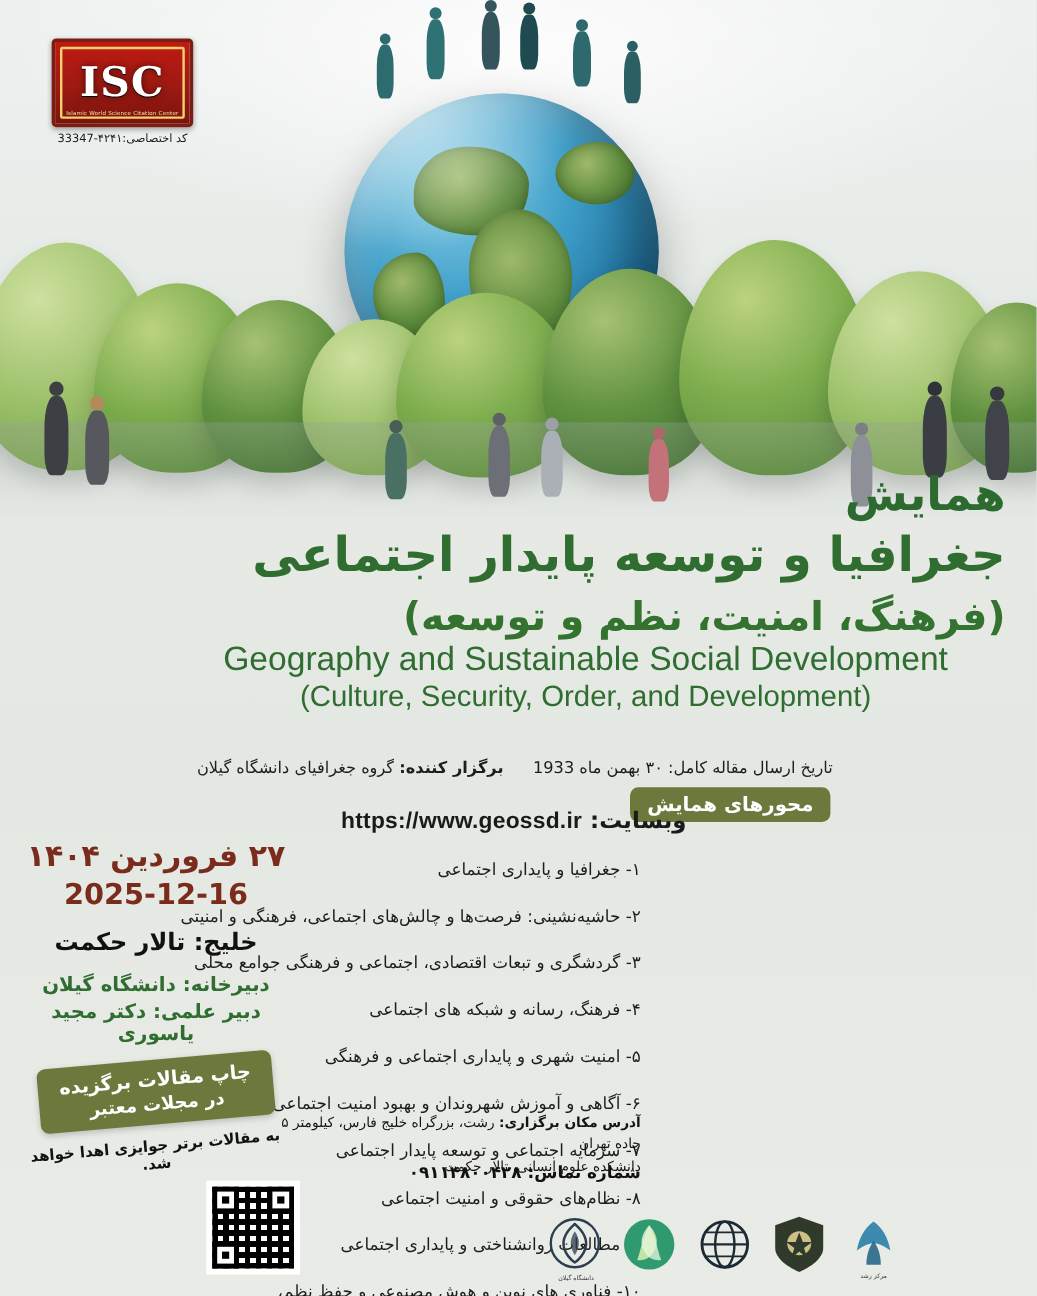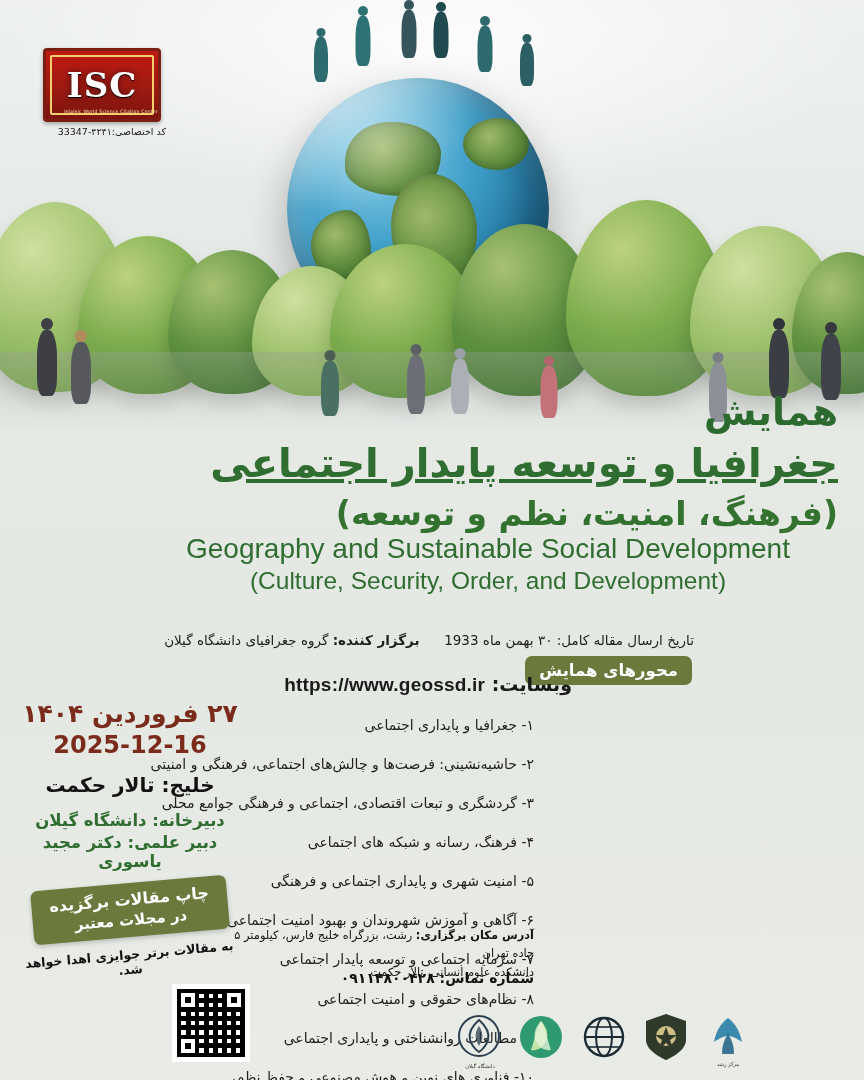--- a/index.html
+++ b/index.html
@@ -72,21 +72,22 @@
     position:absolute; left:0; top:352px; width:864px; height:90px;
     background: linear-gradient(180deg, rgba(150,160,150,.35), rgba(225,229,225,0) 80%);
   }
   
   .person { position:absolute; }
   .person .head { position:absolute; left:50%; transform:translateX(-50%); border-radius:50%; }
   .person .body { position:absolute; left:50%; transform:translateX(-50%); border-radius:40% 40% 28% 28%; }
 
   
   #isc {
-    position:absolute; left:38px; top:48px; width:128px; height:108px;
+    position:absolute; left:38px; top:32px; width:128px; height:108px;
+    text-align:center;
   }
   #isc .frame {
     width:118px; height:74px; margin:0 auto;
     border:3px solid #7a1d12;
     border-radius:4px;
     background: linear-gradient(180deg,#c01a12 0%, #9d1a12 55%, #7a140d 100%);
     position:relative;
     box-shadow: 0 2px 4px rgba(0,0,0,.3);
     display:flex; align-items:center; justify-content:center;
   }
@@ -111,21 +112,20 @@
   
   #titles { position:absolute; right:26px; top:392px; width:700px; text-align:right; }
   .t-hamayesh {
     font-size:38px; font-weight:bold; color:#2d6a2f; line-height:1.1;
     letter-spacing:-.5px;
   }
   .t-main {
     margin-top:6px;
     font-size:40px; font-weight:bold; color:#2f6d31; line-height:1.15;
     letter-spacing:-1px;
-    text-decoration:underline;
   }
   .t-paren {
     margin-top:8px;
     font-size:33px; font-weight:bold; color:#33722f; line-height:1.2;
   }
   .t-en1, .t-en2 {
     color:#2f6d31; font-weight:500; direction:ltr; text-align:center;
     font-family:"Liberation Sans", sans-serif;
   }
   .t-en1 { font-size:28px; }

